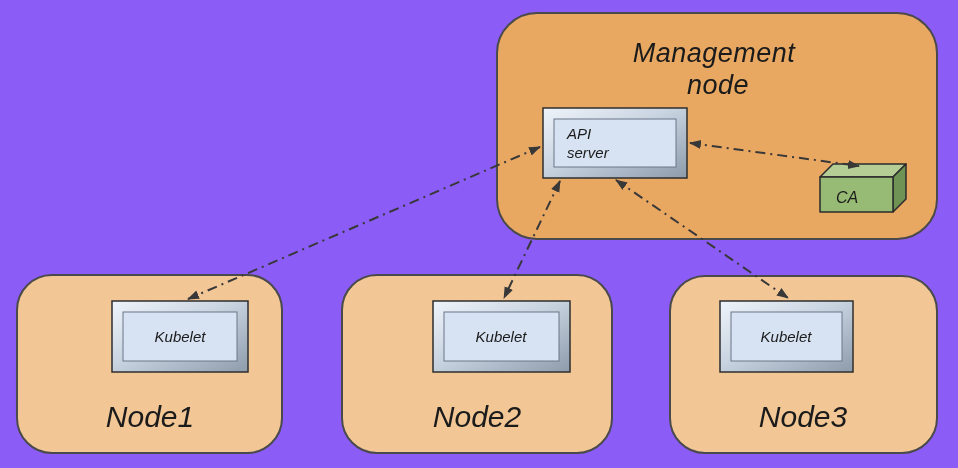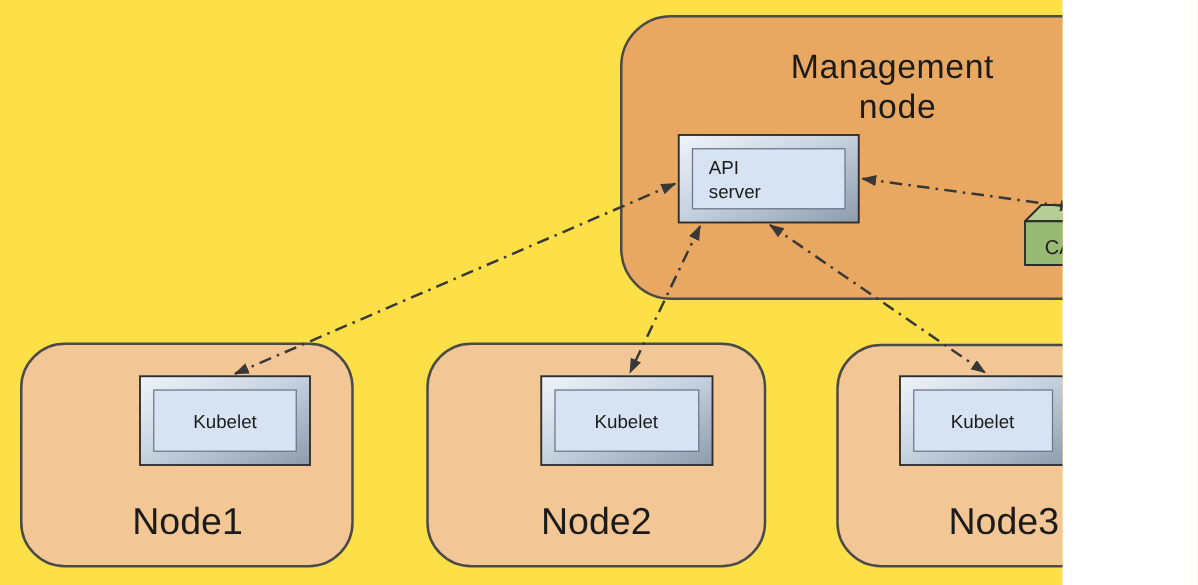--- a/index.html
+++ b/index.html
@@ -3,24 +3,25 @@
 <meta charset="utf-8">
 <style>
   html, body {
     margin: 0;
     padding: 0;
     background: #ffffff;
     font-family: "Liberation Sans", sans-serif;
   }
   .stage {
     position: relative;
-    width: 850px;
+    width: 958px;
     height: 468px;
-    background: #fde047;
+    background: #8b5cf6;
     overflow: hidden;
+    font-style: italic;
   }
   svg { display: block; }
   text {
     font-family: "Liberation Sans", sans-serif;
     fill: #1b1b1b;
   }
   .zone-title { font-size: 27px; letter-spacing: 0.5px; }
   .node-title { font-size: 30px; }
   .comp-label { font-size: 15px; }
   .ca-label   { font-size: 16px; }

